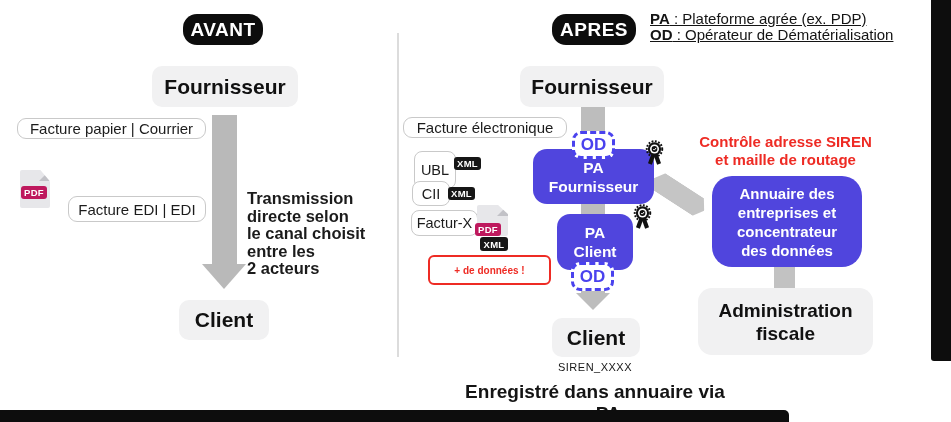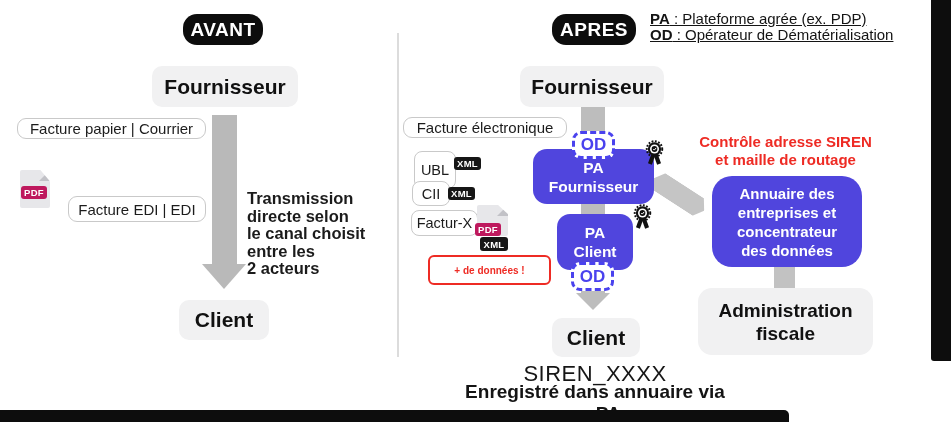--- a/index.html
+++ b/index.html
@@ -117,21 +117,21 @@
     <circle cx="10" cy="10" r="7.4" fill="#111"></circle>
     <circle cx="10" cy="10" r="5" fill="#fff"></circle>
     <circle cx="10" cy="10" r="3.2" fill="#111"></circle>
     <path d="M8.6 10 l1.2 1.2 2.1-2.5" stroke="#fff" stroke-width="1.1" fill="none"></path>
   </svg>
 
   <div class="abs bar" style="left:649px;top:184px;width:60px;height:21px;background:#c5c5c5;transform:rotate(33deg);clip-path:polygon(12% 0,88% 0,100% 50%,88% 100%,12% 100%,0 50%);"></div>
 
   <div class="abs gray-box flexc" style="left:552px;top:318px;width:88px;height:39px;">Client</div>
 
-  <div class="abs flexc" style="left:495px;top:361px;width:200px;font-size:22px;font-weight:500;letter-spacing:.5px;color:#161616;">SIREN_XXXX</div>
+  <div class="abs flexc" style="left:495px;top:361px;width:200px;font-size:11px;font-weight:500;letter-spacing:.5px;color:#161616;">SIREN_XXXX</div>
   <div class="abs flexc" style="left:460px;top:381px;width:270px;font-size:19px;font-weight:600;color:#141414;">Enregistré dans annuaire via sa PA</div>
 
   <div class="abs red-note flexc preline" style="left:688px;top:133px;width:195px;">Contrôle adresse SIREN
 et maille de routage</div>
 
   <div class="abs purple-box flexc preline" style="left:712px;top:176px;width:150px;height:91px;border-radius:20px;font-size:15px;">Annuaire des
 entreprises et
 concentrateur
 des données</div>
 

